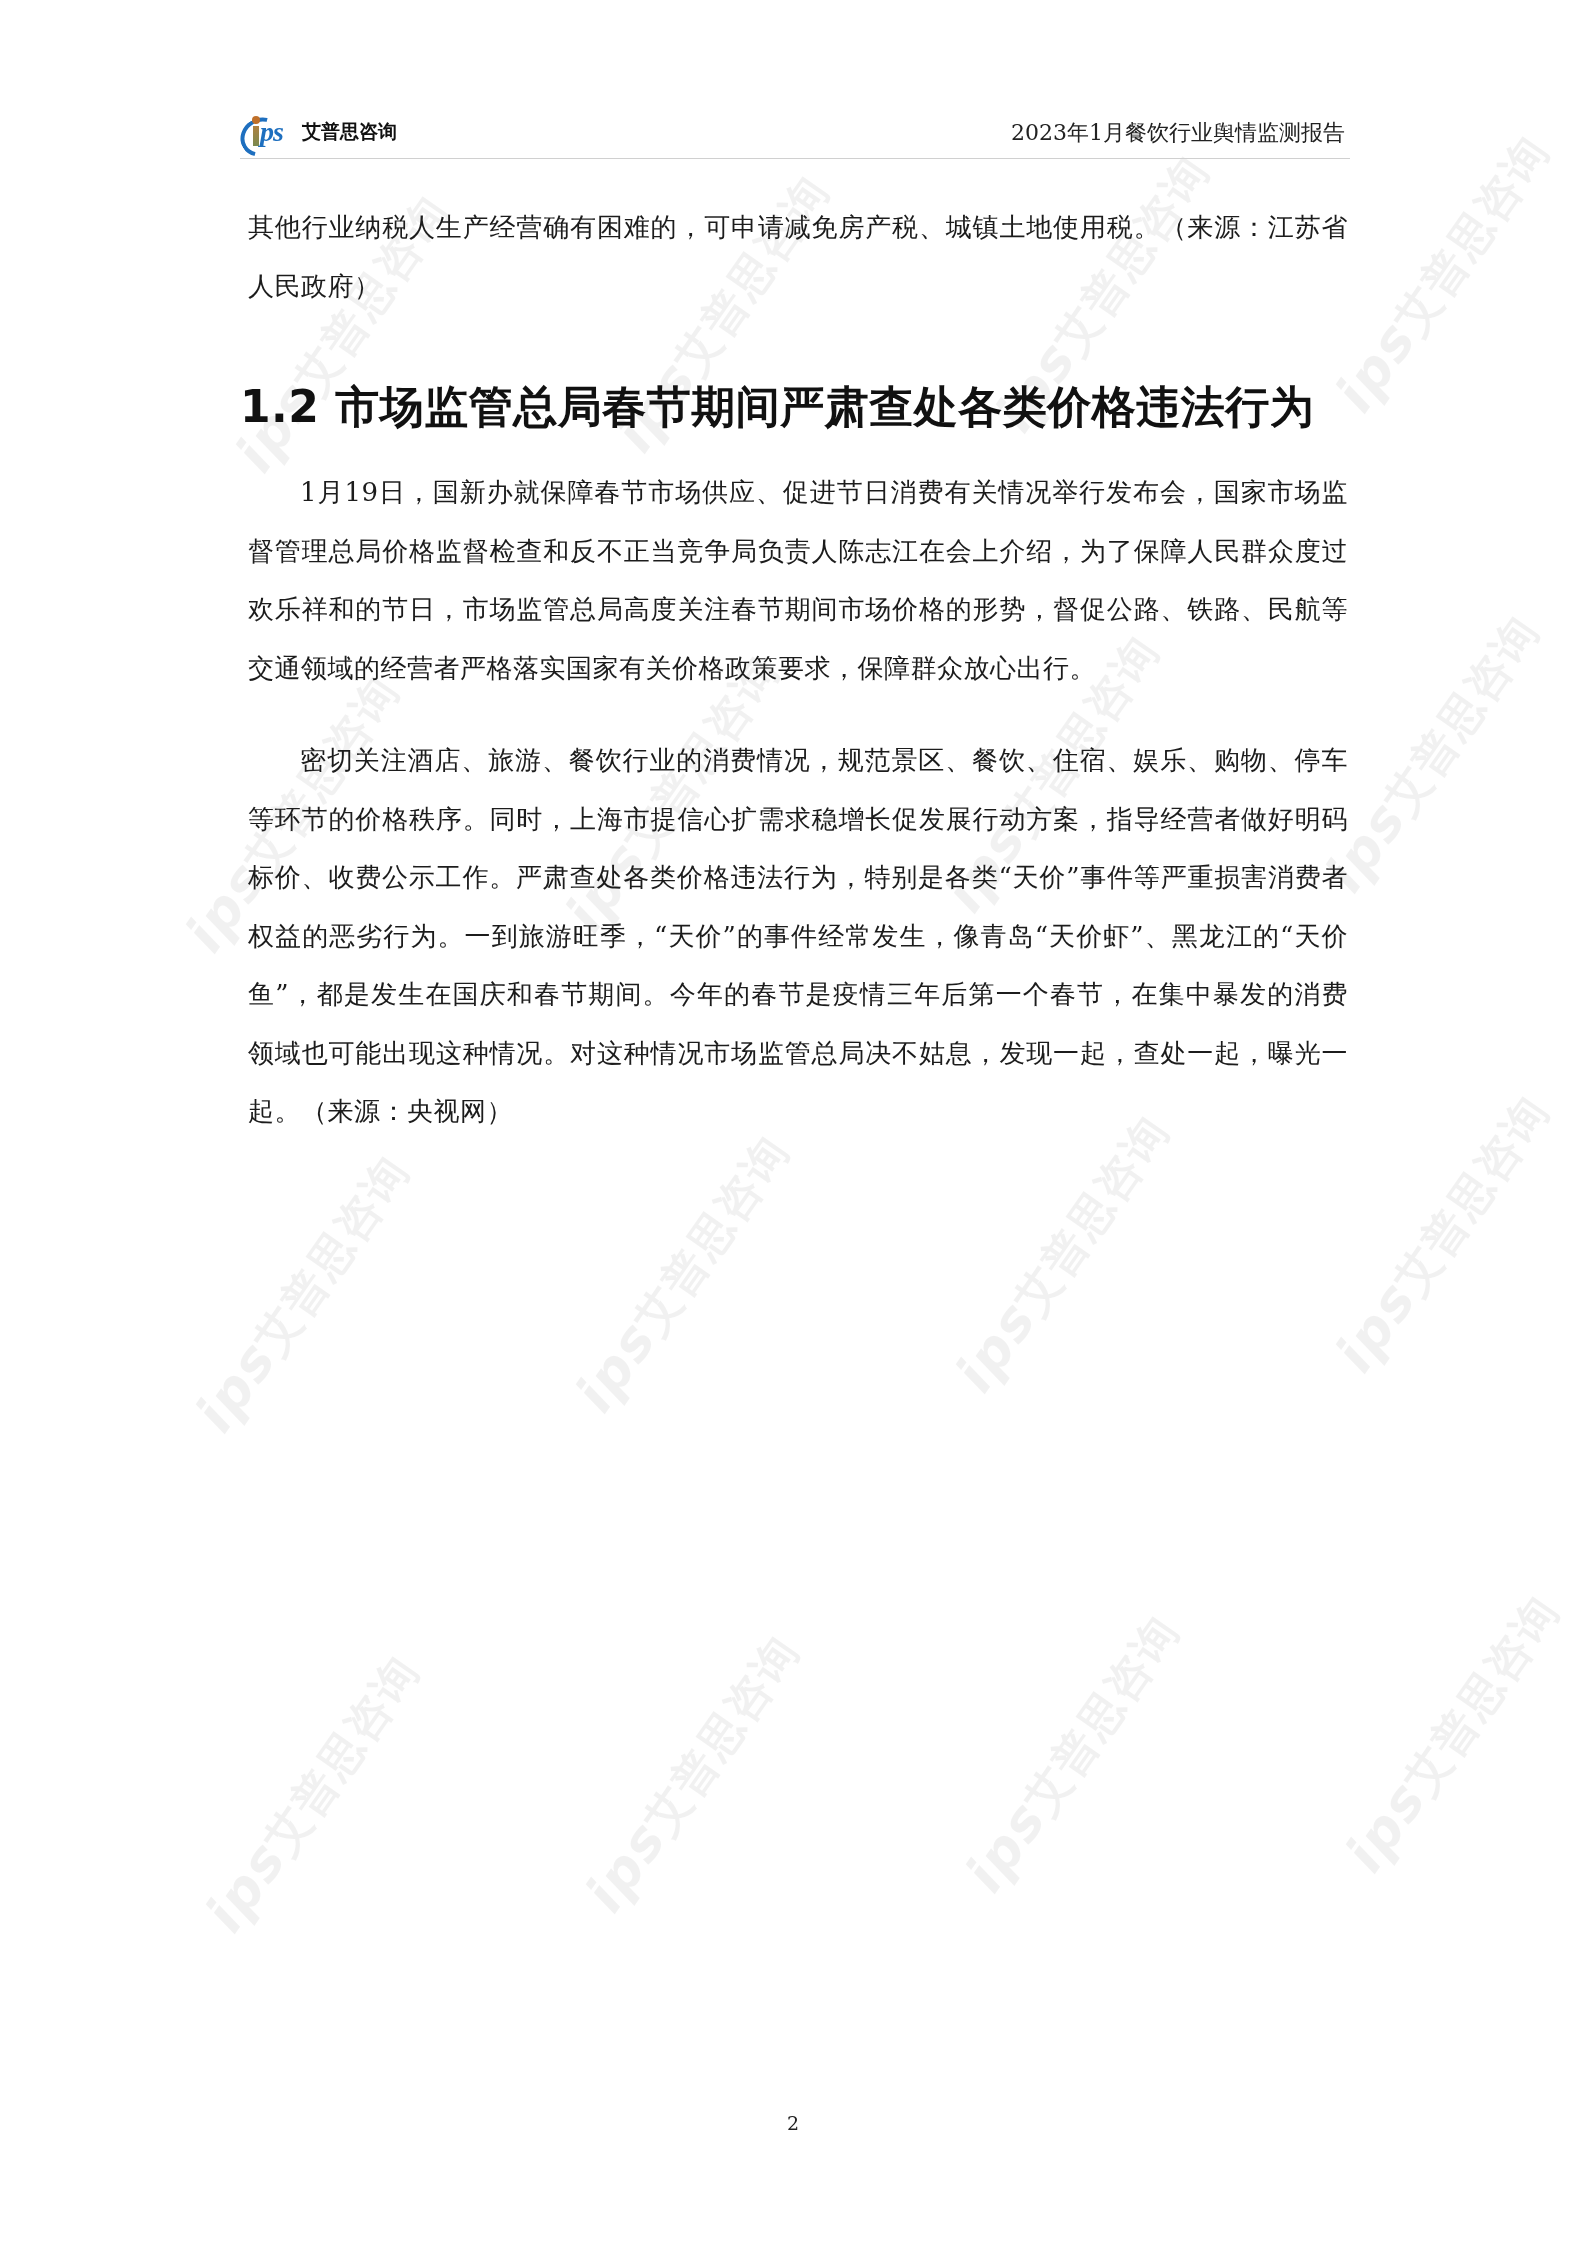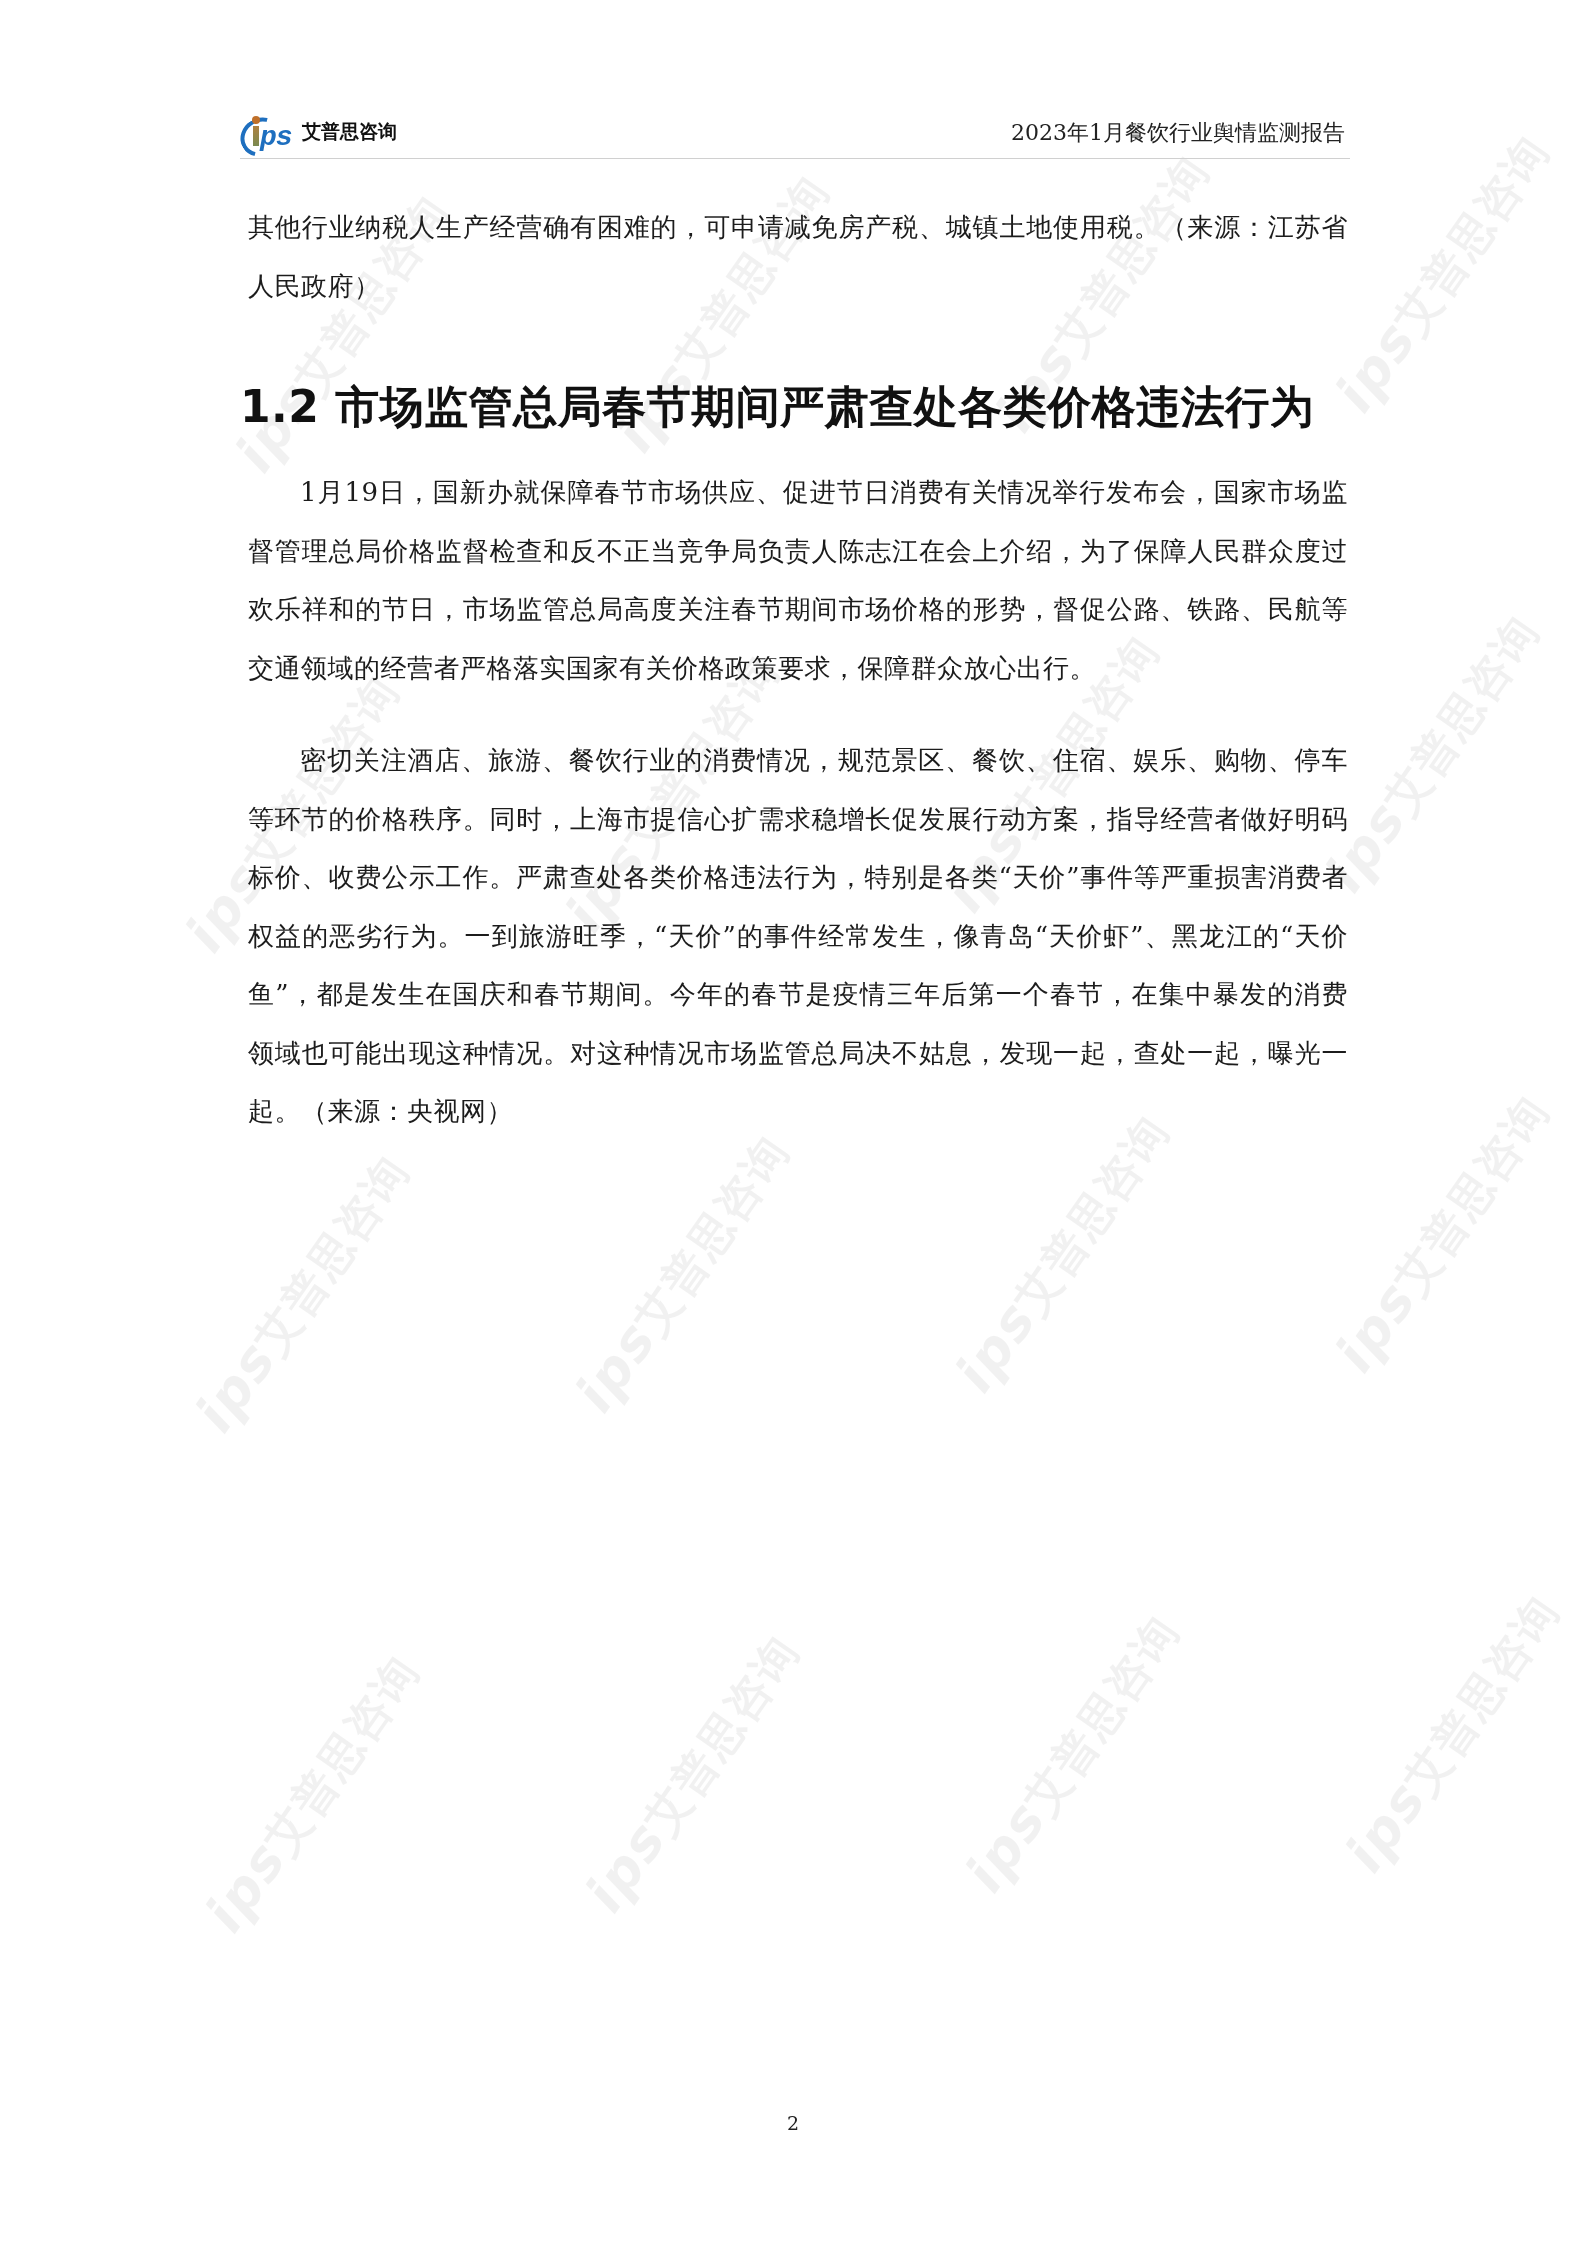--- a/index.html
+++ b/index.html
@@ -18,21 +18,21 @@
             border-bottom: 1.5px solid #d0d0d0; z-index: 2; }
   .logo { position: absolute; left: 0; top: 6px; height: 36px; display: flex; align-items: center; }
   .logo-mark { position: relative; width: 60px; height: 36px; }
   .logo-mark .i-dot { position: absolute; left: 12px; top: 2px; width: 8px; height: 8px; border-radius: 50%;
                       background: #c0702a; }
   .logo-mark .i-stem { position: absolute; left: 13px; top: 12px; width: 6px; height: 20px;
                        background: linear-gradient(#b08040, #7a8a50); }
   .logo-mark .swoosh { position: absolute; left: 0; top: 4px; width: 34px; height: 30px;
                        border: 4px solid #1e6fbf; border-radius: 50%; border-right-color: transparent;
                        border-bottom-color: transparent; transform: rotate(-30deg); }
-  .logo-mark .ps { position: absolute; left: 20px; top: 8px; font-family: Liberation Mono, monospace;
+  .logo-mark .ps { position: absolute; left: 20px; top: 2px; font-family: Liberation Serif, serif;
                    font-weight: bold; font-style: italic; font-size: 28px; color: #1e6fbf; line-height: 32px; letter-spacing: -1px; }
   .logo-name { font-family: "DejaVu Sans", sans-serif; font-weight: bold; font-size: 19px; color: #111;
                margin-left: 2px; letter-spacing: 0px; }
   .report-title { position: absolute; right: 5px; top: 10px; font-size: 22px; color: #222;
                   font-family: "DejaVu Serif", "Liberation Serif", serif; }
 
   
   .content { position: absolute; left: 240px; top: 190px; width: 1116px; z-index: 2; }
   .para { font-size: 26px; line-height: 58.5px; text-align: justify; margin: 8px;
           font-family: "DejaVu Serif", "Liberation Serif", serif; letter-spacing: 0.5px; color: #1c1c1c; }

